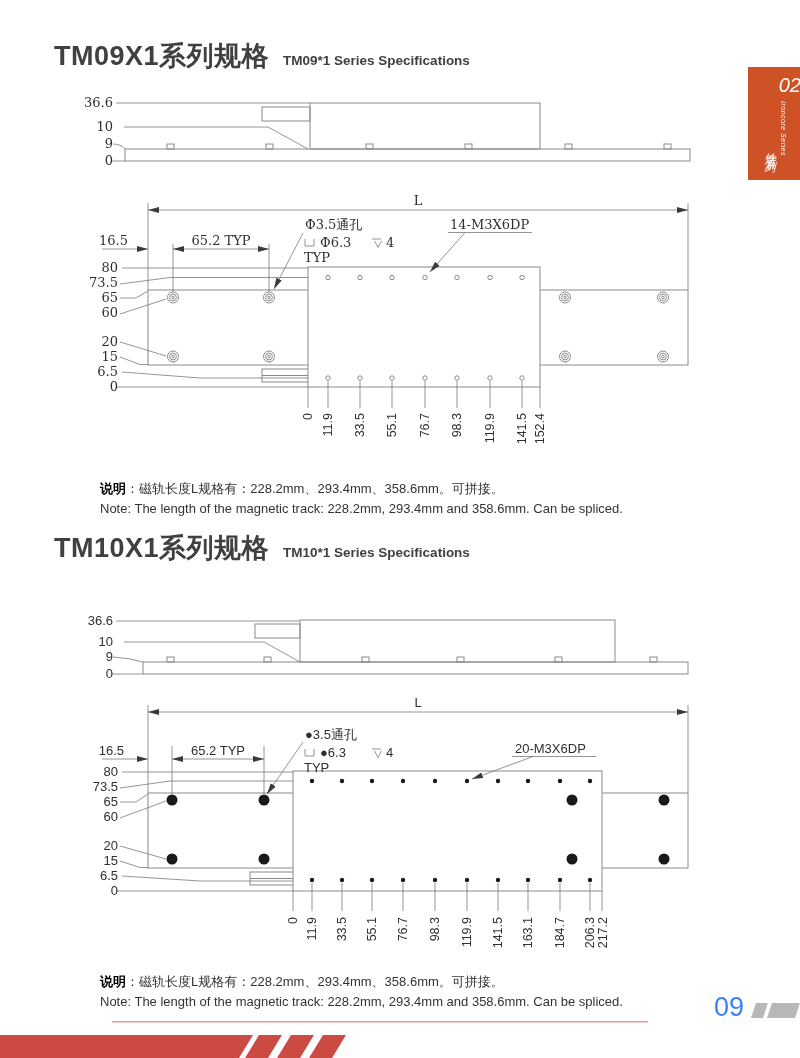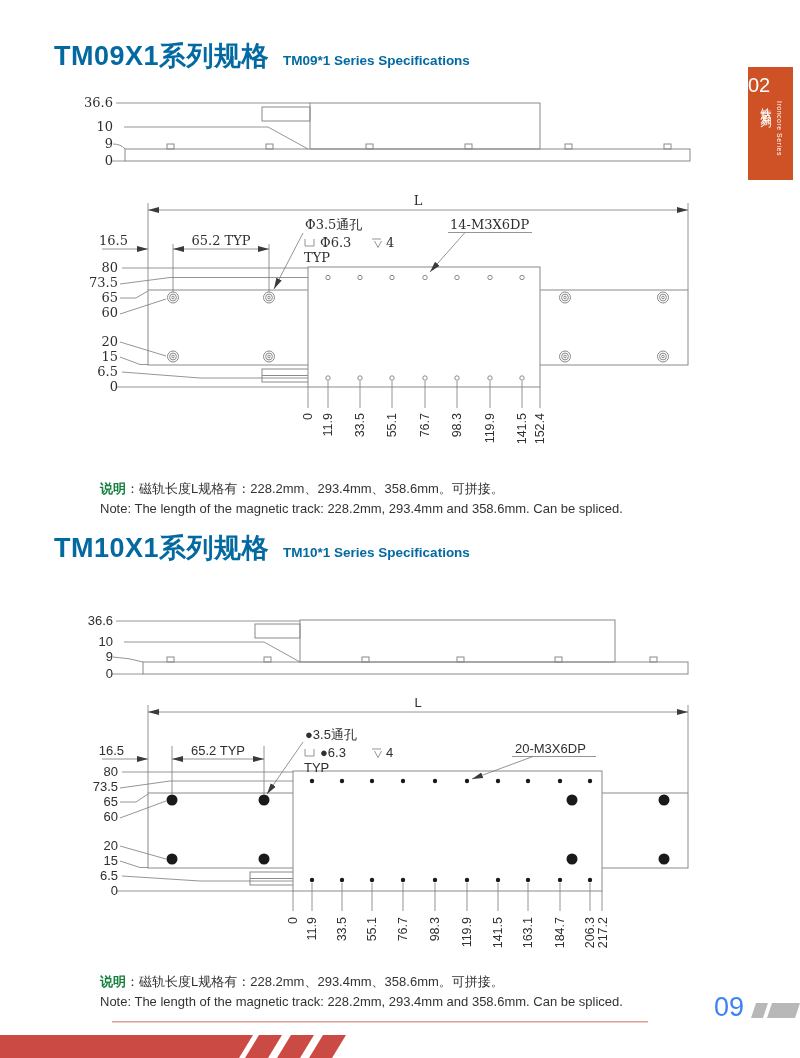--- a/index.html
+++ b/index.html
@@ -1,29 +1,29 @@
 <!DOCTYPE html>
 <html><head>
 <meta charset="utf-8">
 <style>
   html,body{margin:0;padding:0;}
   body{position:relative;width:800px;height:1058px;background:#ffffff;overflow:hidden;
        font-family:"Liberation Sans",sans-serif;}
-  .sec-title{position:absolute;left:54px;color:#0369a1;font-weight:bold;
+  .sec-title{position:absolute;left:54px;color:#404040;font-weight:bold;
              font-size:27px;letter-spacing:0.5px;white-space:nowrap;}
   .sec-title .sub{font-size:13.5px;margin-left:14px;letter-spacing:0;}
-  .side-tab{position:absolute;left:748px;top:67px;width:45px;height:113px;
-            background:#ce5226;color:#fff;text-align:left;}
+  .side-tab{position:absolute;left:748px;top:67px;width:53px;height:113px;
+            background:#ce5226;color:#fff;text-align:right;font-style:italic;}
   .side-tab .num{font-size:20px;margin-top:7px;line-height:22px;}
   .tab-vert{display:flex;flex-direction:row;justify-content:center;gap:3px;margin-top:3px;}
   .tab-vert .cn{writing-mode:vertical-rl;font-size:11px;letter-spacing:3px;}
   .tab-vert .en{writing-mode:vertical-rl;font-size:7px;letter-spacing:0.5px;margin-top:2px;}
   .drawing{position:absolute;left:40px;}
   .note{position:absolute;left:100px;font-size:13px;color:#333;line-height:20px;white-space:nowrap;}
-  .note b{color:#15803d;}
+  .note b{color:#000000;}
   .it{}
   .page-num{position:absolute;left:714px;top:992px;font-size:27px;color:#3b82f6;}
   .footer-deco{position:absolute;left:0;top:990px;}
   
   svg text{fill:#2f2f2f;}
   .cad{font-family:"DejaVu Serif",serif;font-size:13px;}
   .sans{font-family:"Liberation Sans",sans-serif;font-size:13px;}
   .rot{font-family:"Liberation Sans",sans-serif;font-size:12.5px;}
   .ln{stroke:#8a8a8a;fill:none;stroke-width:1;}
   .thin{stroke:#7a7a7a;fill:none;stroke-width:0.8;}

